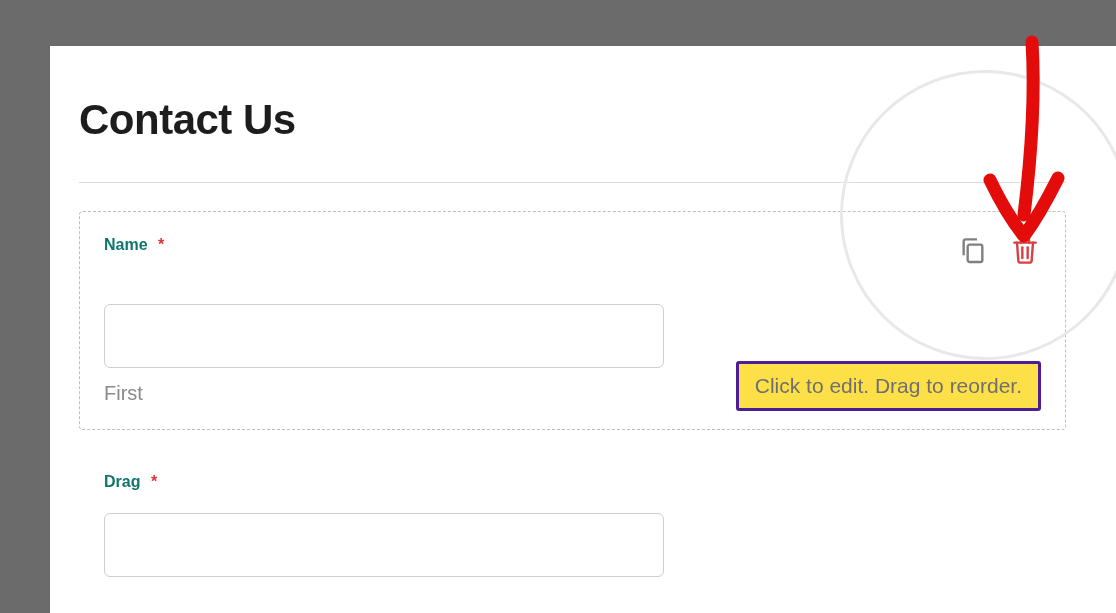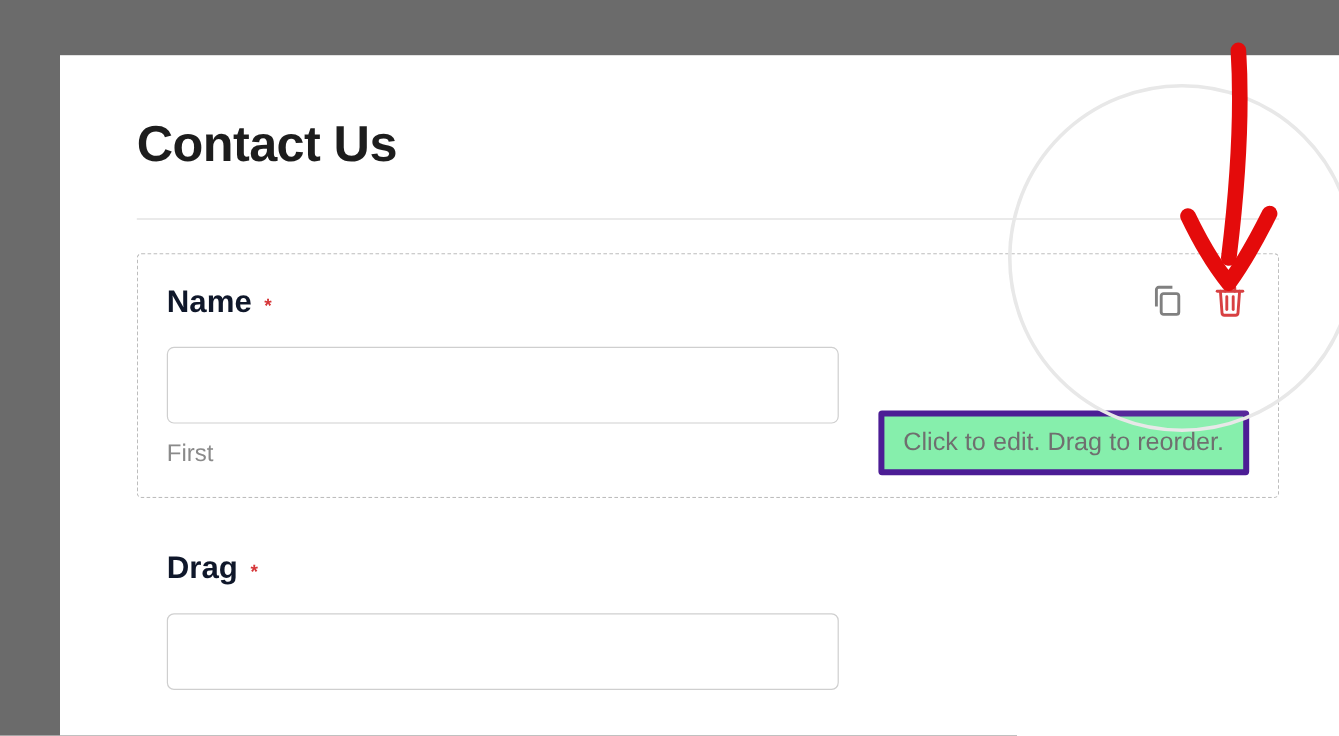--- a/index.html
+++ b/index.html
@@ -11,21 +11,21 @@
       overflow: hidden;
       position: relative;
     }
     .form-canvas {
       background: #ffffff;
       position: absolute;
       left: 50px;
       top: 46px;
       right: 0;
       bottom: 0;
-      padding: 50px 50px 0 64px;
+      padding: 50px 50px 0 29px;
     }
     .form-title {
       font-size: 42px;
       font-weight: 700;
       color: #1d1d1d;
       letter-spacing: -0.5px;
     }
     .title-divider {
       border: none;
       border-top: 1px solid #dcdcdc;
@@ -36,23 +36,23 @@
       position: relative;
       padding: 24px 24px 24px 24px;
       border: 1px dashed transparent;
       border-radius: 4px;
       margin-bottom: 18px;
     }
     .field-block.active {
       border: 1px dashed #bdbdbd;
     }
     .field-label {
-      font-size: 26px;
+      font-size: 16px;
       font-weight: 600;
-      color: #0f172a;
+      color: #0f766e;
       display: inline-block;
       margin-bottom: 22px;
     }
     .req-star {
       color: #d63638;
       margin-left: 6px;
       font-weight: 600;
     }
     .field-toolbar {
       position: absolute;
@@ -69,42 +69,43 @@
       padding: 0;
       display: flex;
       align-items: center;
       justify-content: center;
     }
     .icon-btn svg { display: block; }
     .name-row {
       display: flex;
       gap: 16px;
       max-width: 560px;
+      margin-top: 28px;
     }
     .subfield { flex: 1; display: flex; flex-direction: column; }
     .text-input {
       width: 100%;
       height: 64px;
       border: 1px solid #cfcfcf;
       border-radius: 6px;
       background: #fff;
       font-size: 18px;
       padding: 0 12px;
     }
     .sublabel {
       color: #8a8a8a;
       font-size: 20px;
       margin-top: 14px;
     }
     .tooltip {
       position: absolute;
       right: 24px;
       bottom: 18px;
-      background: #86efac;
-      border: 5px solid #4c1d95;
+      background: #fde047;
+      border: 3px solid #4c1d95;
       border-radius: 3px;
       padding: 10px 16px;
       font-size: 21px;
       color: #6f6f6f;
     }
     .email-input-wrap { max-width: 560px; }
     .spotlight {
       position: absolute;
       width: 290px;
       height: 290px;

